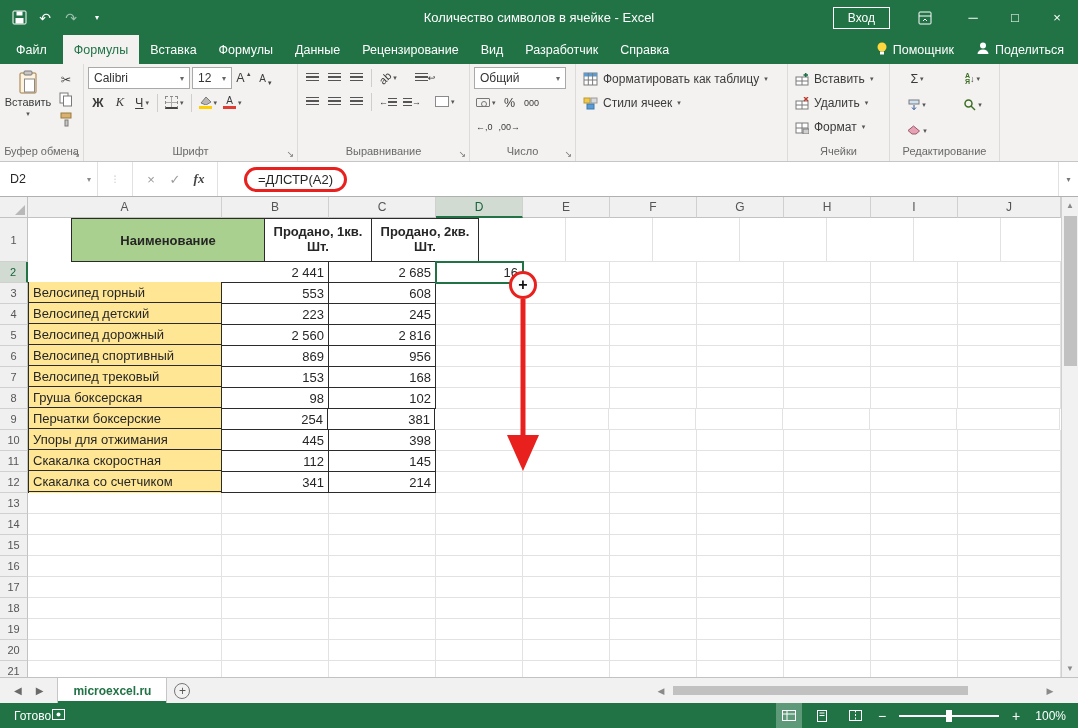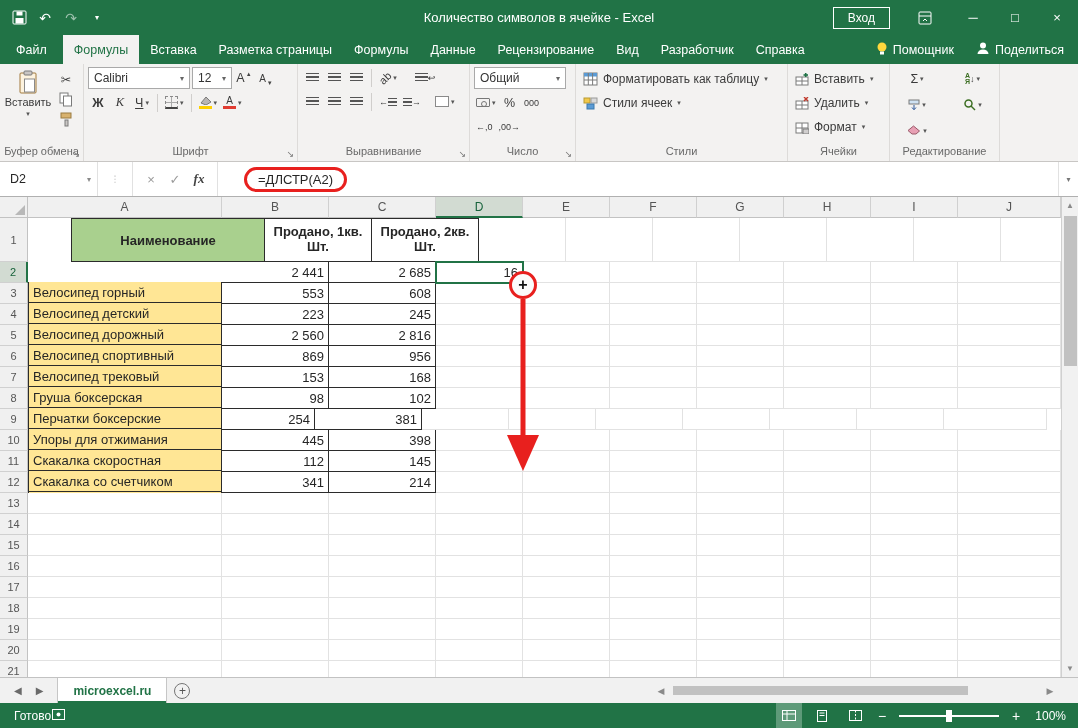--- a/index.html
+++ b/index.html
@@ -157,21 +157,20 @@
     <span class="winbtn">□</span>
     <span class="winbtn">×</span>
   </div>
 </div>
 
 <div class="tabbar">
   <div class="tab file">Файл</div>
   <div id="ribbon-tabs">
       <div class="tab active">Формулы</div>
       <div class="tab">Вставка</div>
-      <div class="tab">Разметка страницы</div>
       <div class="tab">Формулы</div>
       <div class="tab">Данные</div>
       <div class="tab">Рецензирование</div>
       <div class="tab">Вид</div>
       <div class="tab">Разработчик</div>
       <div class="tab">Справка</div>
     </div>
   <div class="tab-right">
     <span class="tr-item">
       <span><svg width="12" height="15">
@@ -370,21 +369,20 @@
       <div class="stackbtn">
         <svg width="15" height="14">
             <rect x="1" y="2" width="6" height="5" fill="#f2c84b" stroke="#b89a30"></rect>
             <rect x="8" y="2" width="6" height="5" fill="#d9d9d9" stroke="#9a9a9a"></rect>
             <rect x="4" y="8" width="7" height="5" fill="#5b9bd5" stroke="#3a78ad"></rect>
           </svg>
         <span>Стили ячеек</span>
           <span class="dd">▾</span>
       </div>
     </div>
-    <div class="rlabel"><span>Стили</span></div>
   </div>
 
   <div class="rgroup" style="width:102px">
     <div class="rbody">
       <div class="stackbtn">
         <svg width="14" height="13">
             <rect x="1" y="4" width="12" height="8" fill="#fff" stroke="#7a7a7a"></rect>
             <line x1="1" y1="8" x2="13" y2="8" stroke="#7a7a7a"></line>
             <line x1="7" y1="4" x2="7" y2="12" stroke="#7a7a7a"></line>
             <line x1="8.5" y1="2" x2="13" y2="2" stroke="#1e7145" stroke-width="1.6"></line>
@@ -592,21 +590,21 @@
           <div class="cell" style="width: 87px;"></div>
           <div class="cell" style="width: 87px;"></div>
           <div class="cell" style="width: 87px;"></div>
           <div class="cell" style="width: 87px;"></div>
           <div class="cell" style="width: 87px;"></div>
           <div class="cell" style="width: 103px;"></div>
         </div>
         <div class="grow">
           <div class="rowh">9</div>
           <div class="cell tb tbl c-name" style="width: 194px;">Упоры для отжимания</div>
-          <div class="cell tb c-num" style="width: 93px;">254</div>
+          <div class="cell tb c-num" style="width: 106px;">254</div>
           <div class="cell tb c-num" style="width: 107px;">381</div>
           <div class="cell" style="width: 87px;"></div>
           <div class="cell" style="width: 87px;"></div>
           <div class="cell" style="width: 87px;"></div>
           <div class="cell" style="width: 87px;"></div>
           <div class="cell" style="width: 87px;"></div>
           <div class="cell" style="width: 87px;"></div>
           <div class="cell" style="width: 103px;"></div>
         </div>
         <div class="grow">

